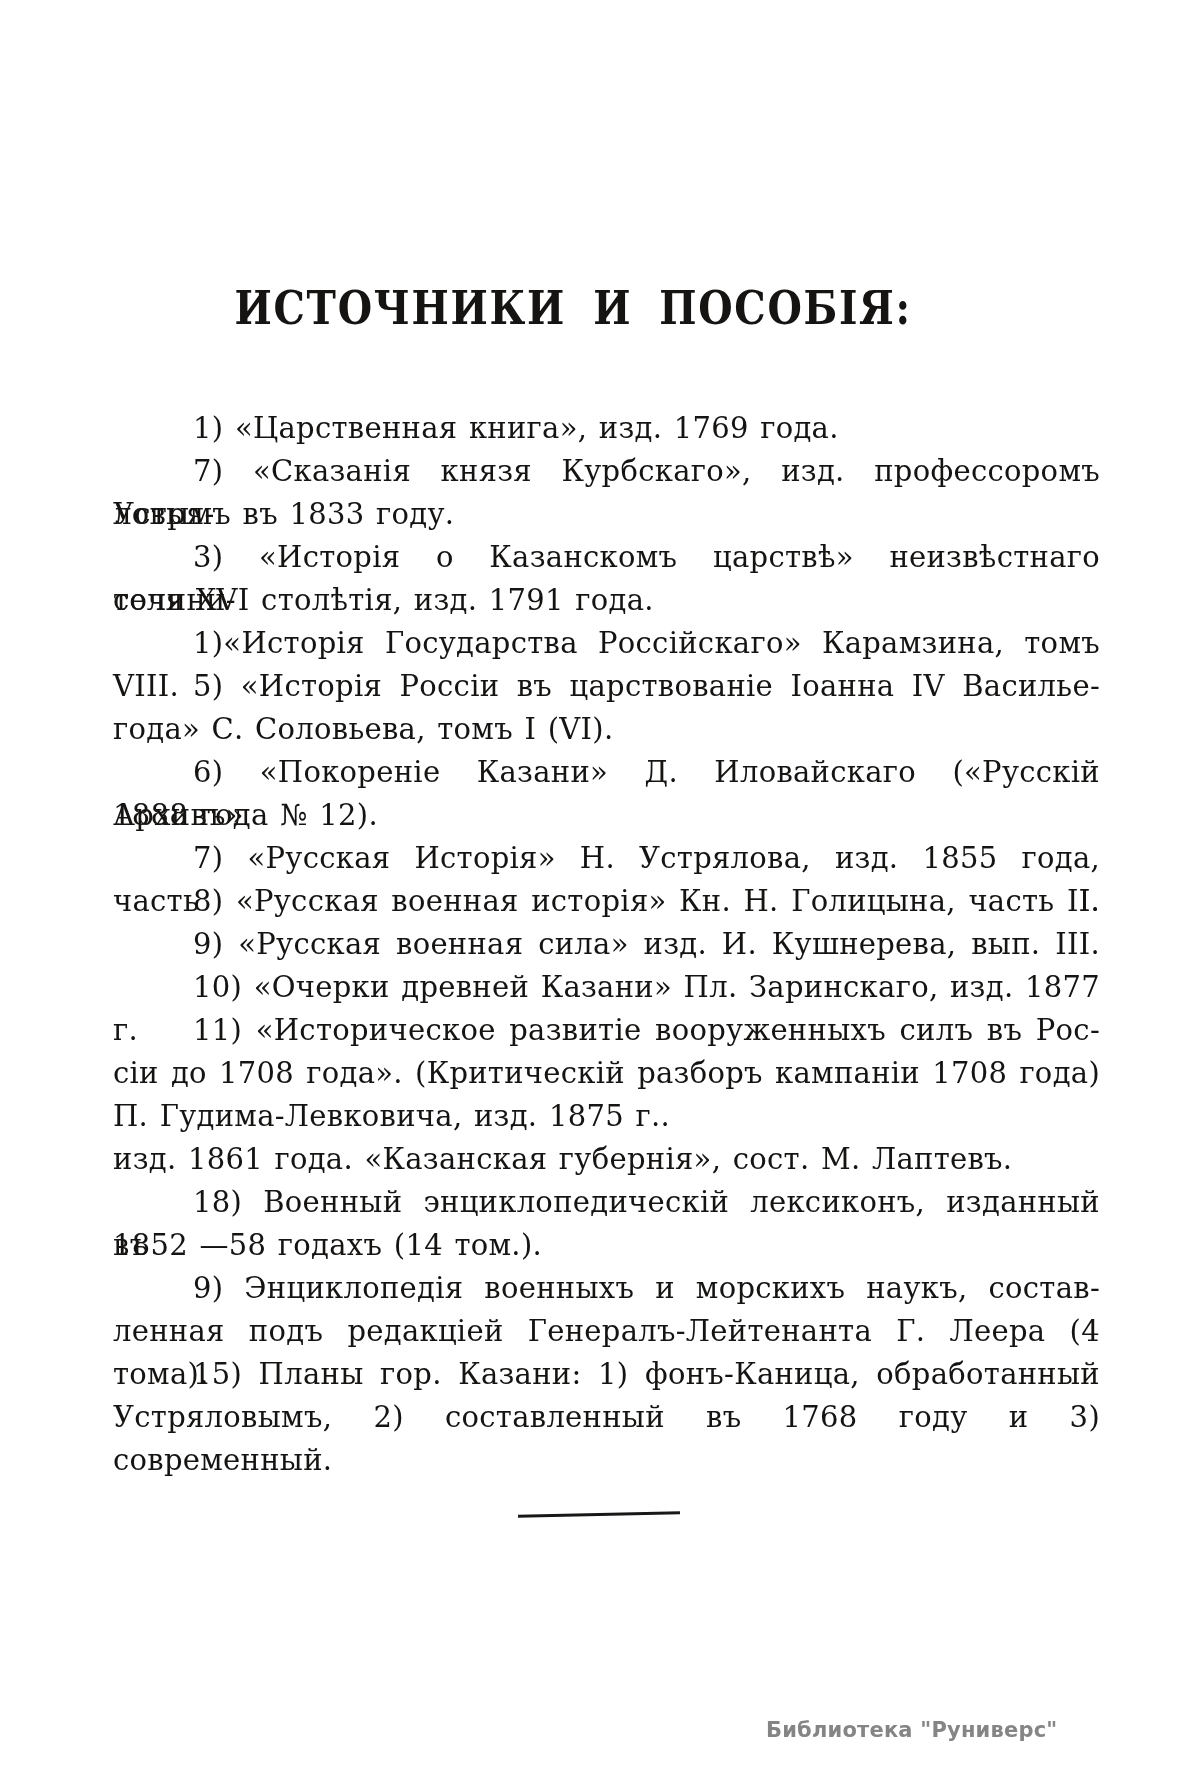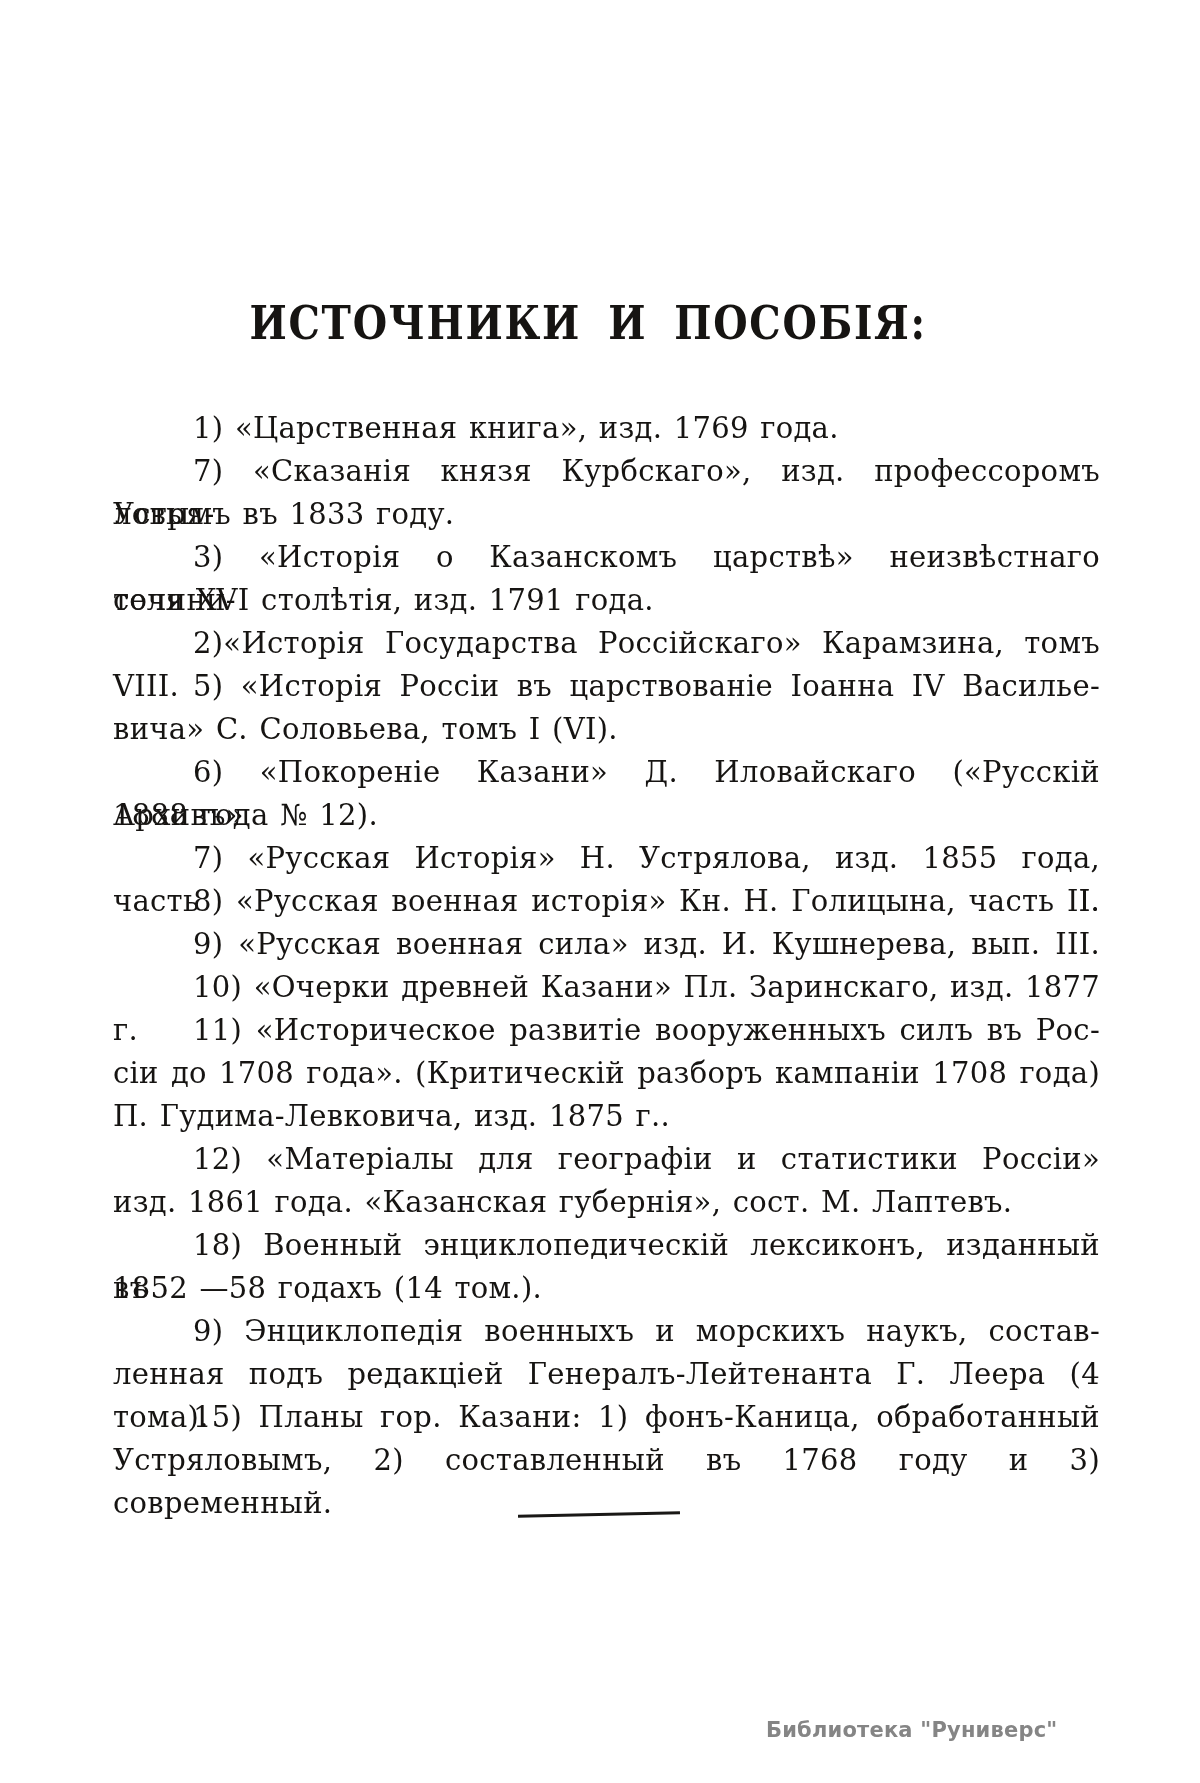--- a/index.html
+++ b/index.html
@@ -14,21 +14,21 @@
     background: #ffffff;
     font-family: "DejaVu Serif", "Liberation Serif", serif;
     color: #161412;
     overflow: hidden;
   }
   .title {
     position: absolute;
     top: 283px;
     left: 113px;
     width: 987px;
-    margin: 15px;
+    margin: 0;
     padding-right: 66px;
     box-sizing: border-box;
     text-align: center;
     font-size: 47px;
     font-weight: bold;
     line-height: 1.05;
     letter-spacing: 2px;
     word-spacing: 14px;
     white-space: nowrap;
   }
@@ -83,33 +83,32 @@
 <div class="page">
 
   <h1 class="title"><span class="title-inner">ИСТОЧНИКИ И ПОСОБІЯ:</span></h1>
 
   <div class="body-block">
     <div class="ln ind">1) «Царственная книга», изд. 1769 года.</div>
     <div class="ln ind just">7) «Сказанія князя Курбскаго», изд. профессоромъ Устря-</div>
     <div class="ln">ловымъ въ 1833 году.</div>
     <div class="ln ind just">3) «Исторія о Казанскомъ царствѣ» неизвѣстнаго сочини-</div>
     <div class="ln">теля XVI столѣтія, изд. 1791 года.</div>
-    <div class="ln ind just">2)«Исторія Государства Россійскаго» Карамзина, томъ VIII.</div>
+    <div class="ln ind just">1)«Исторія Государства Россійскаго» Карамзина, томъ VIII.</div>
     <div class="ln ind just">5) «Исторія Россіи въ царствованіе Іоанна IV Василье-</div>
-    <div class="ln">вича» С. Соловьева, томъ I (VI).</div>
+    <div class="ln">года» С. Соловьева, томъ I (VI).</div>
     <div class="ln ind just">6) «Покореніе Казани» Д. Иловайскаго («Русскій Архивъ»</div>
     <div class="ln">1888 года № 12).</div>
     <div class="ln ind just">7) «Русская Исторія» Н. Устрялова, изд. 1855 года, часть I.</div>
     <div class="ln ind just">8) «Русская военная исторія» Кн. Н. Голицына, часть II.</div>
     <div class="ln ind just">9) «Русская военная сила» изд. И. Кушнерева, вып. III.</div>
     <div class="ln ind just">10) «Очерки древней Казани» Пл. Заринскаго, изд. 1877 г.</div>
     <div class="ln ind just">11) «Историческое развитіе вооруженныхъ силъ въ Рос-</div>
     <div class="ln just">сіи до 1708 года». (Критическій разборъ кампаніи 1708 года)</div>
     <div class="ln">П. Гудима-Левковича, изд. 1875 г..</div>
-    <div class="ln ind just">12) «Матеріалы для географіи и статистики Россіи»</div>
     <div class="ln">изд. 1861 года. «Казанская губернія», сост. М. Лаптевъ.</div>
     <div class="ln ind just">18) Военный энциклопедическій лексиконъ, изданный въ</div>
     <div class="ln">1852 —58 годахъ (14 том.).</div>
     <div class="ln ind just">9) Энциклопедія военныхъ и морскихъ наукъ, состав-</div>
     <div class="ln just">ленная подъ редакціей Генералъ-Лейтенанта Г. Леера (4 тома).</div>
     <div class="ln ind just">15) Планы гор. Казани: 1) фонъ-Каница, обработанный</div>
     <div class="ln just">Устряловымъ, 2) составленный въ 1768 году и 3) современный.</div>
   </div>
 
   <div class="divider"></div>

